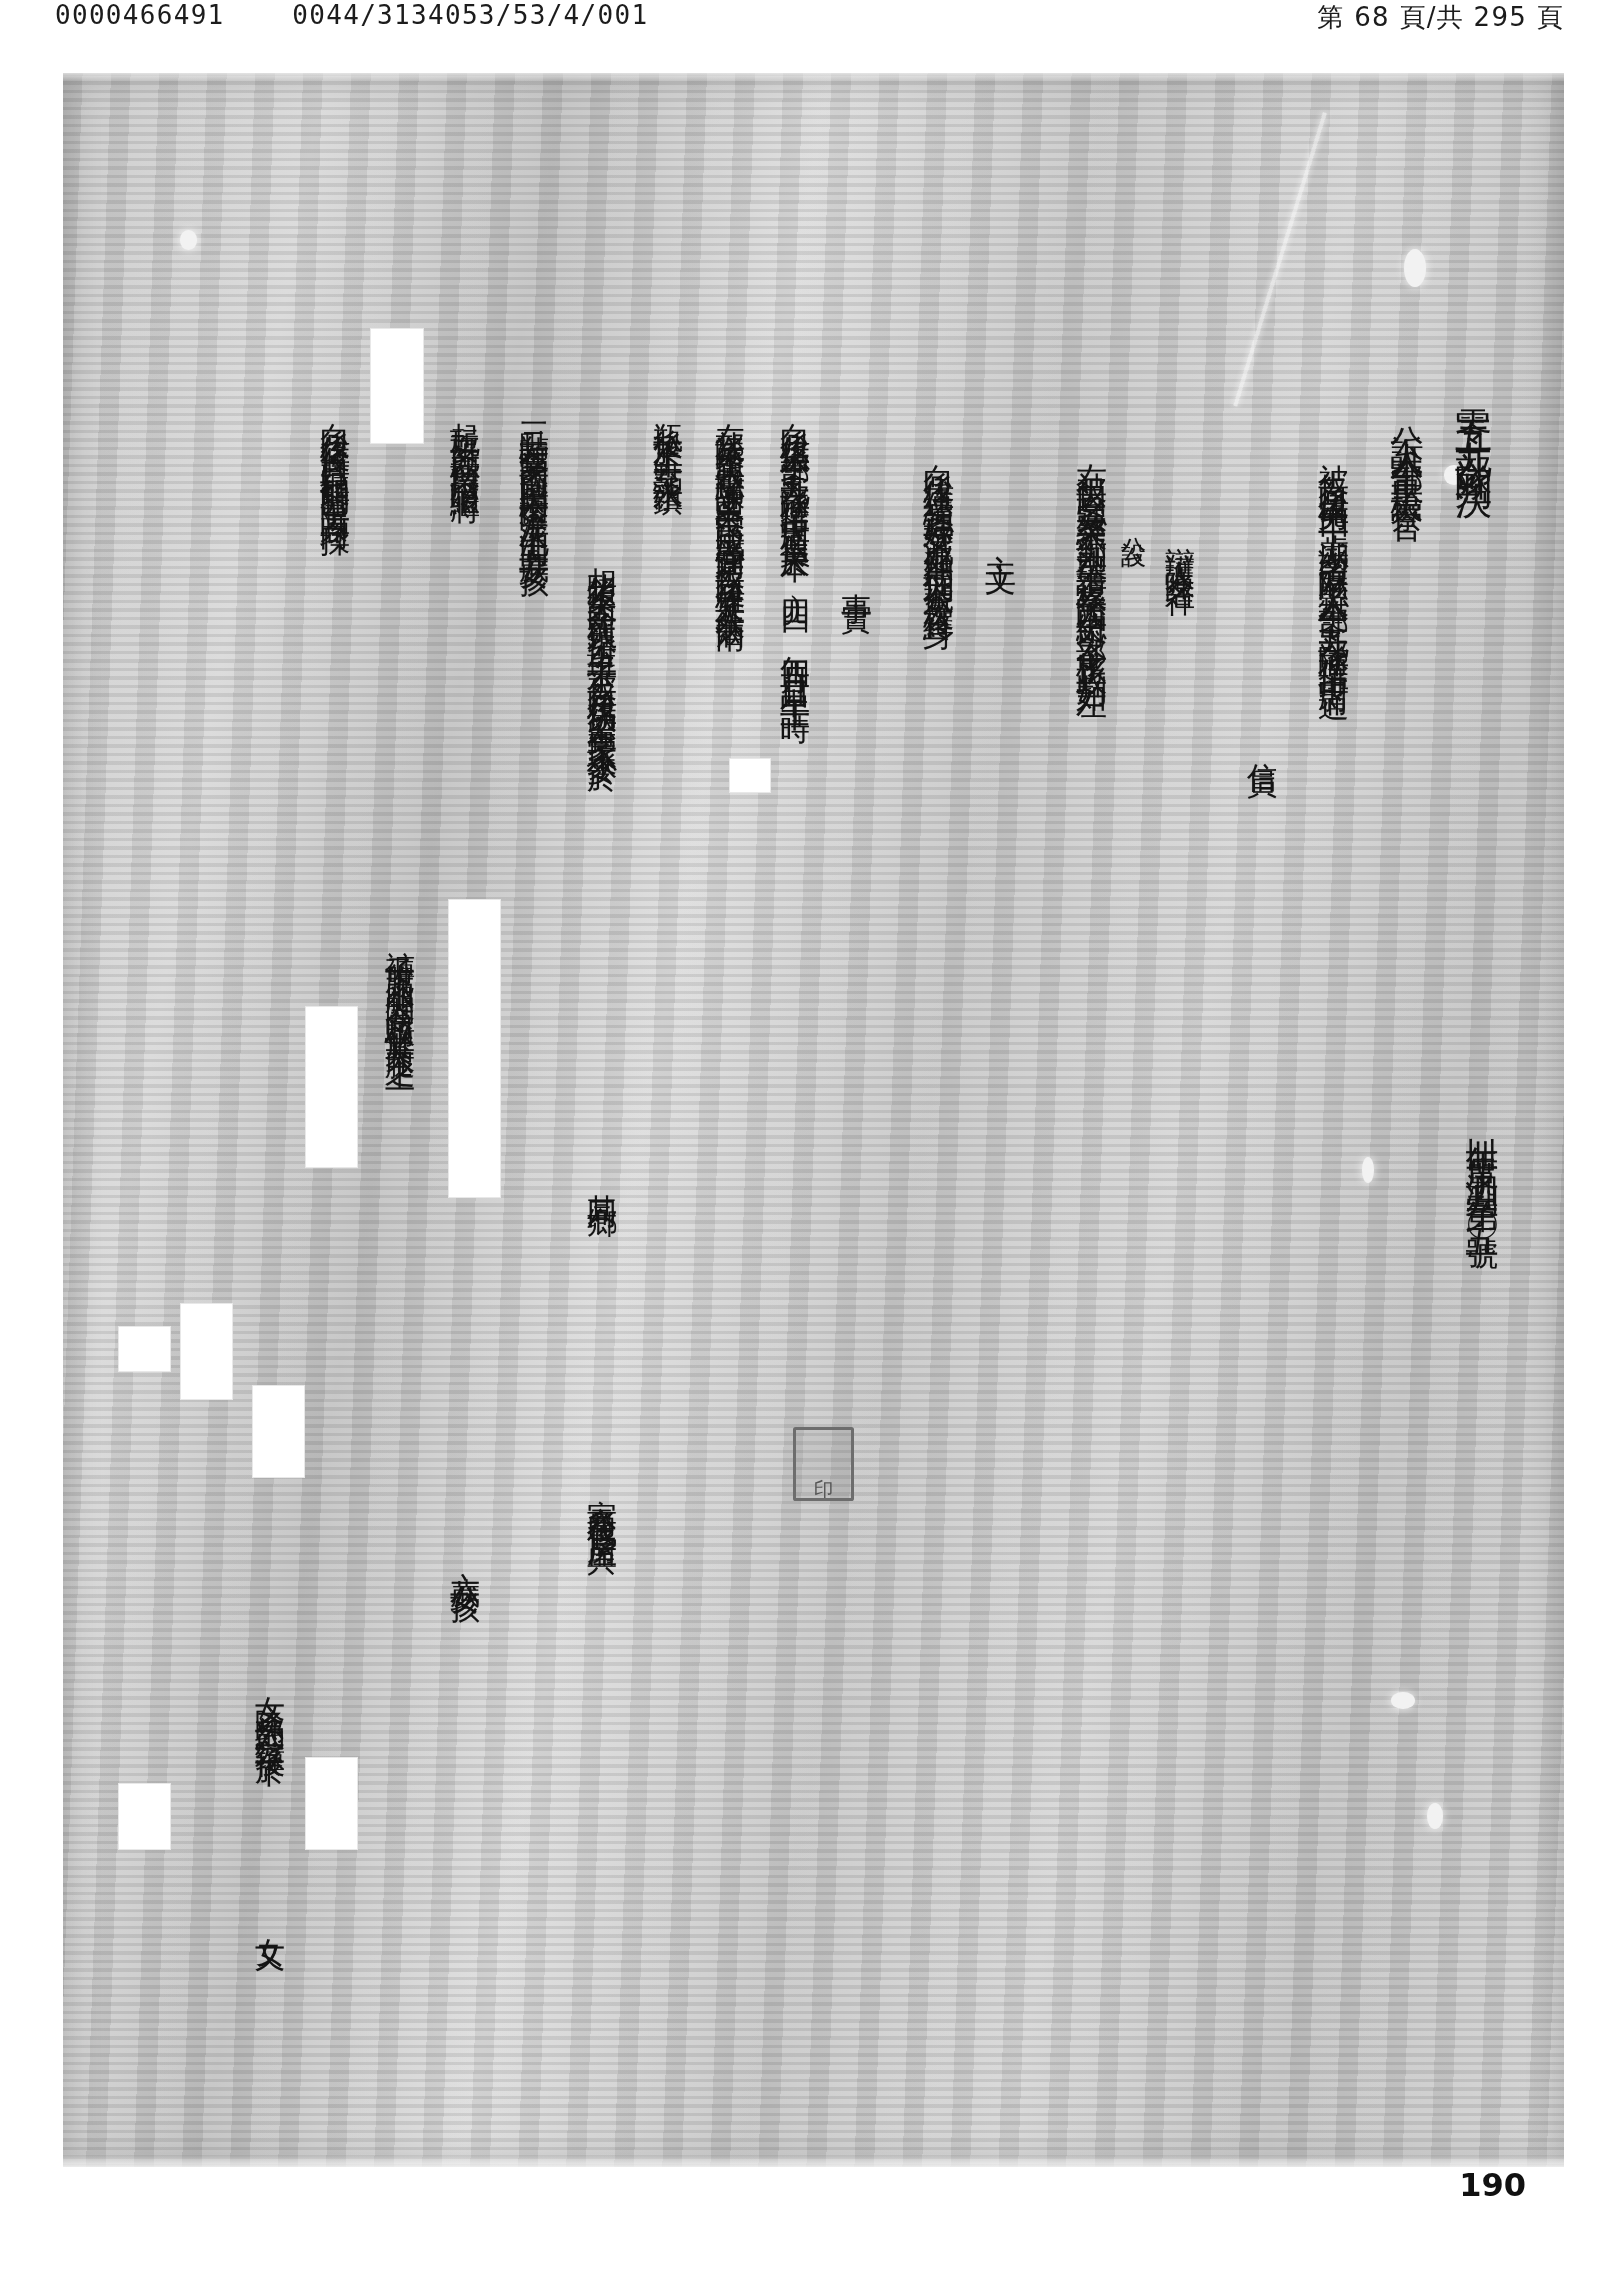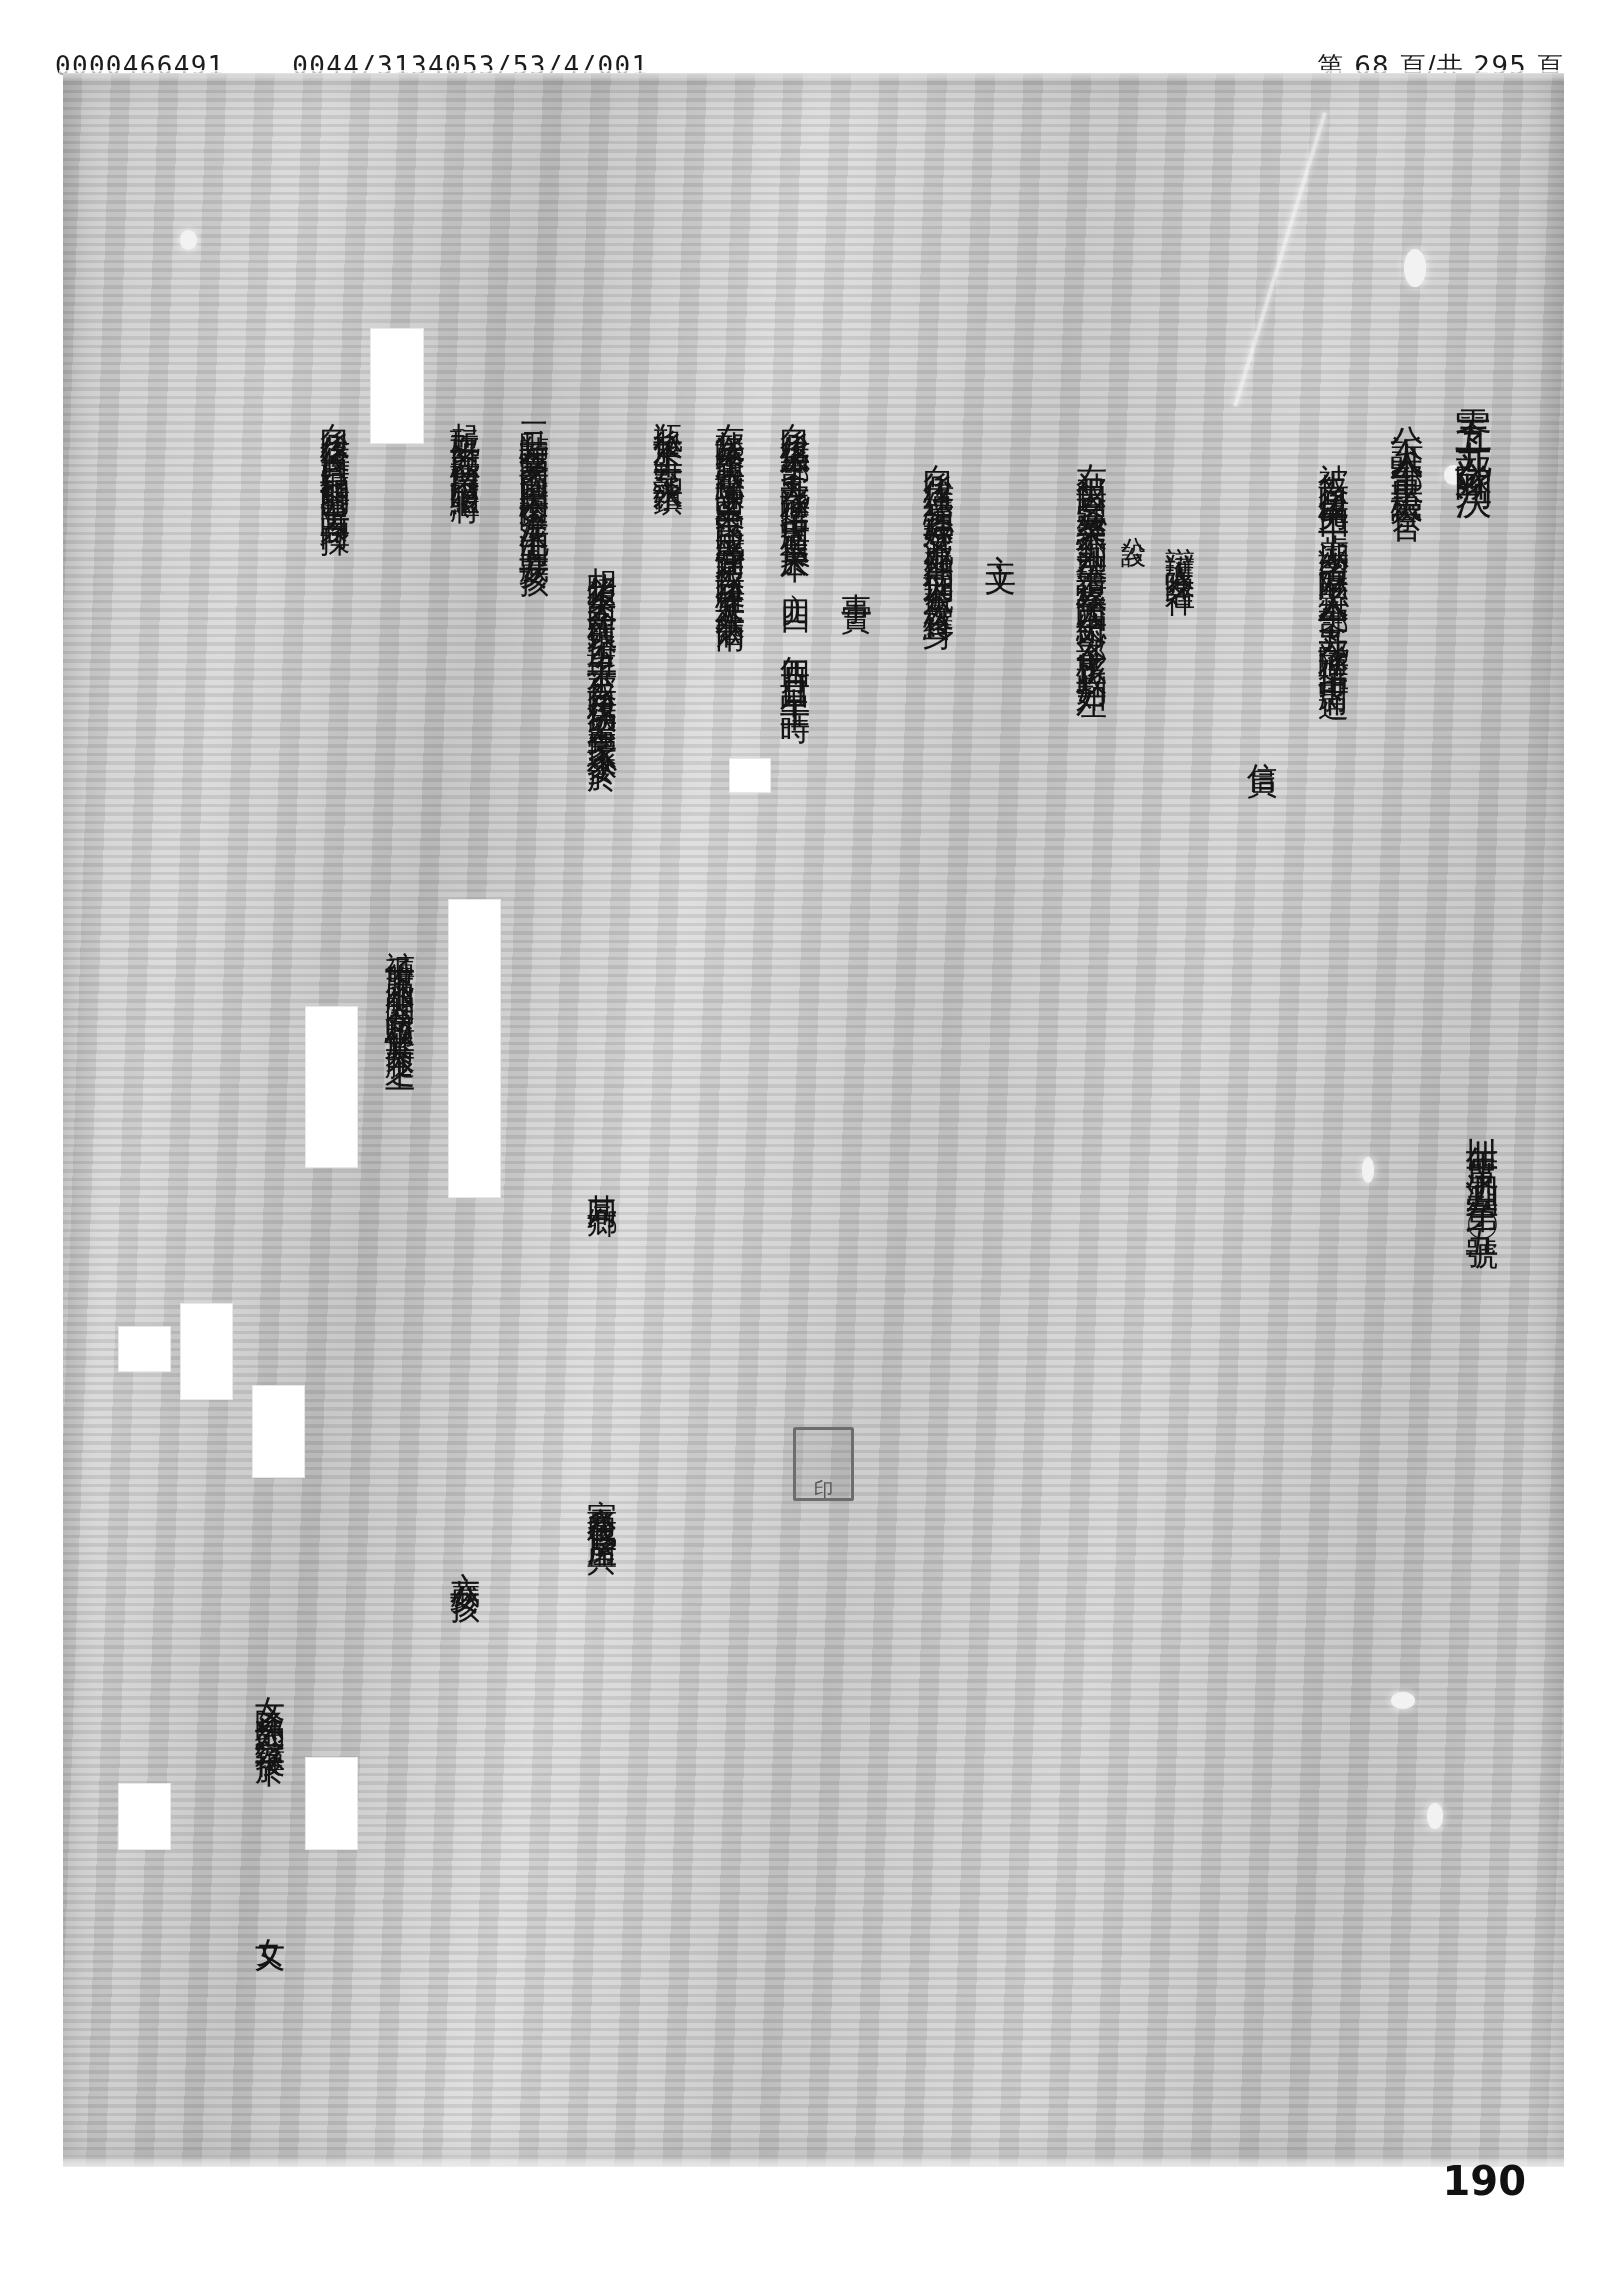--- a/index.html
+++ b/index.html
@@ -17,24 +17,23 @@
 
   
   #header-bar {
     position: absolute;
     left: 0; top: 0;
     width: 1619px;
     height: 70px;
     box-sizing: border-box;
     padding: 0 55px;
     display: flex;
-    align-items: center;
+    align-items: flex-start;
     justify-content: space-between;
     background: #ffffff;
-    margin-top: 31px;
   }
   #archive-ref {
     font-size: 26px;
     letter-spacing: 1.3px;
     color: #1c1c1c;
     white-space: pre;
     font-family: "DejaVu Sans Mono", "Liberation Mono", monospace;
   }
   #page-indicator {
     font-size: 26px;
@@ -151,21 +150,21 @@
     text-orientation: upright;
     letter-spacing: 1.3px;
     overflow: hidden;
   }
 
   
   #folio-number {
     position: absolute;
     right: 38px;
     bottom: 17px;
-    font-size: 40px;
+    font-size: 32px;
     font-weight: 700;
     color: #111;
     font-family: "DejaVu Sans", "Liberation Sans", sans-serif;
   }
 </style>
 </head>
 <body>
 
 <div id="header-bar">
   <span id="archive-ref">0000466491    0044/3134053/53/4/001</span>

